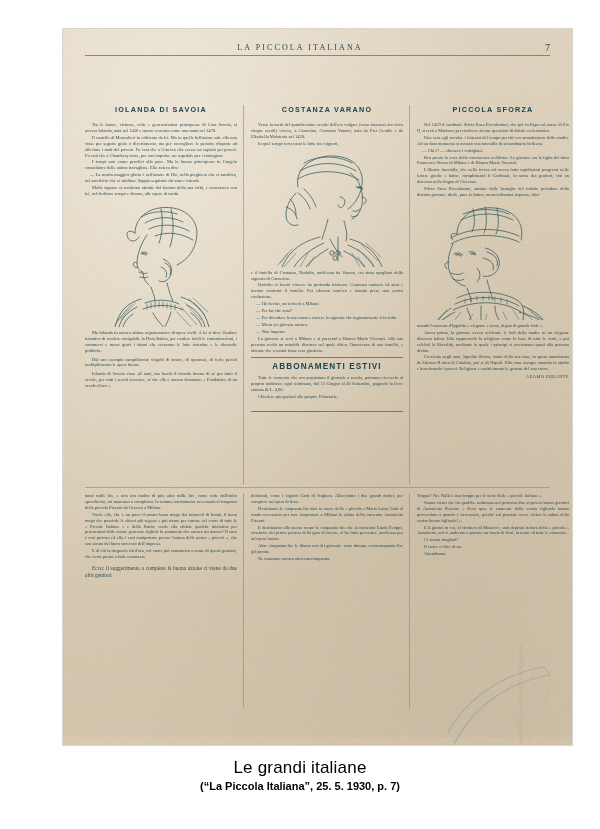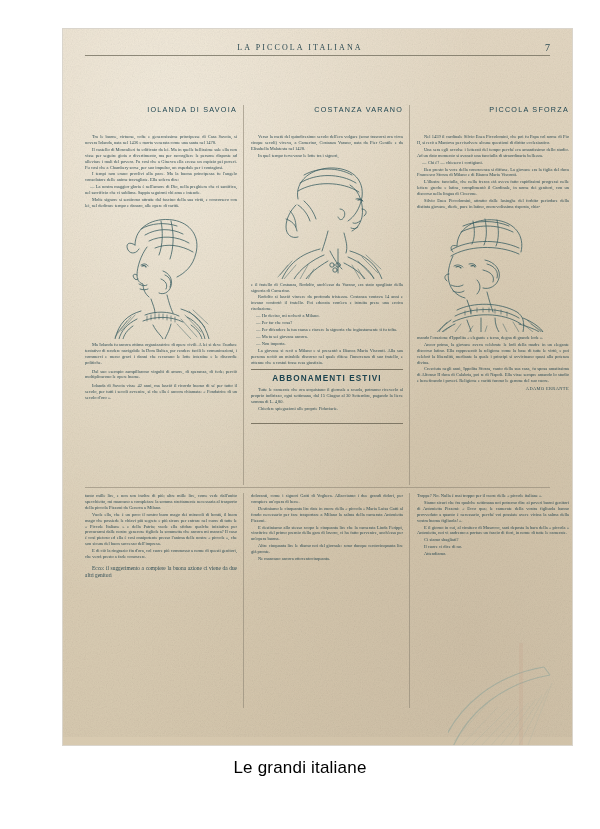--- a/index.html
+++ b/index.html
@@ -45,23 +45,23 @@
   }
   
   .vrule{position:absolute;width:1px;background:#8d8674;opacity:.6;}
   .hrule{position:absolute;height:1px;background:#8d8674;opacity:.6;}
   
   .col{position:absolute;top:76px;width:152px;}
   .col.c1{left:22px;}
   .col.c2{left:188px;}
   .col.c3{left:354px;}
   .colhead{
-    text-align:right;font-family:"Liberation Sans",sans-serif;
-    font-size:7.2px;font-weight:400;letter-spacing:1.25px;color:#1d4450;
-    margin-bottom:20px;white-space:nowrap;
+    text-align:center;font-family:"Liberation Sans",sans-serif;
+    font-size:7.2px;font-weight:700;letter-spacing:1.25px;color:#1d4450;
+    margin-bottom:8px;white-space:nowrap;
   }
   p.t{
     margin:0 0 1px 0;text-align:justify;
     font-family:"Liberation Serif",serif;
     font-size:4.5px;line-height:5.9px;color:#2f4d55;
     text-indent:7px;
     -webkit-hyphens:auto;hyphens:auto;
   }
   p.t.ni{text-indent:0;}
   p.t.dash{text-indent:5px;}
@@ -326,13 +326,14 @@
       <path d="M6 100 L40 62 M14 104 L50 66 M22 106 L60 68 M30 108 L70 66 M40 108 L80 62 M50 108 L88 58 M60 108 L94 54 M70 106 L100 48 M80 104 L104 42"></path>
     </g>
     <g stroke="#b86a5e" stroke-width="0.8" opacity=".45">
       <path d="M72 2 L72 108 M74 2 L74 108"></path>
     </g>
   </svg>
 </div>
 
 <div class="caption">
   <div class="l1">Le grandi italiane</div>
+  <div class="l2">(“La Piccola Italiana”,  25. 5. 1930, p. 7)</div>
 </div>
 
 </body></html>

